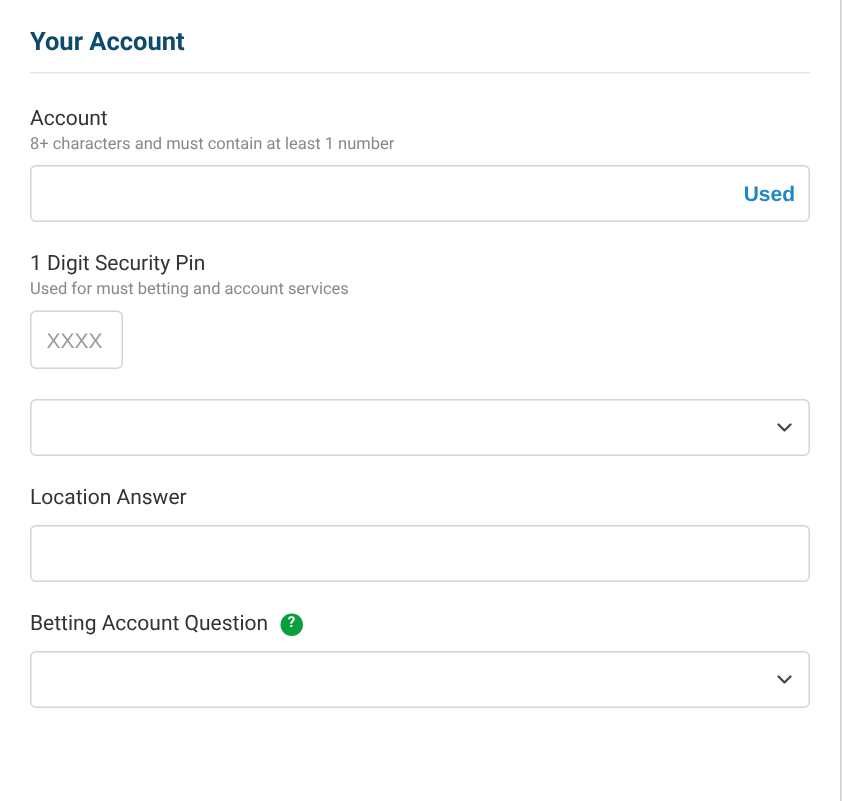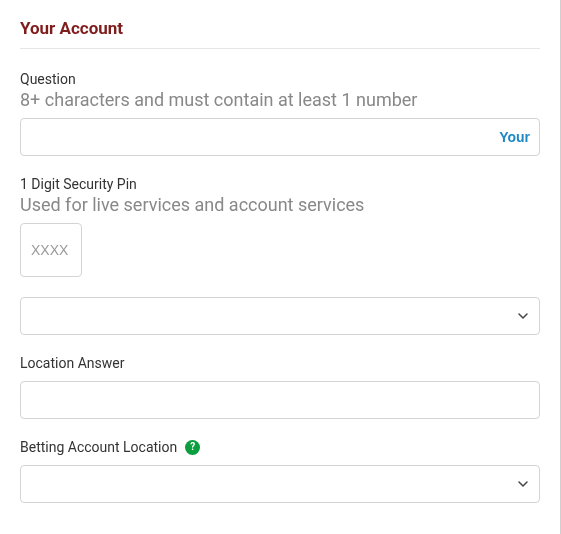--- a/index.html
+++ b/index.html
@@ -12,41 +12,41 @@
       background: #ffffff;
       width: 561px;
       height: 534px;
       padding: 18px 20px 18px 20px;
       border-right: 1px solid #d0d0d0;
       color: #333333;
     }
     .section-title {
       font-size: 17px;
       font-weight: 700;
-      color: #7f1d1d;
+      color: #0c4a6e;
       margin-bottom: 10px;
     }
     .divider {
       border: none;
       border-top: 1px solid #e6e6e6;
       margin-bottom: 22px;
     }
     .field-group {
       margin-bottom: 20px;
     }
     .field-label {
       font-size: 14px;
       color: #333333;
       margin-bottom: 2px;
       display: flex;
       align-items: center;
       gap: 8px;
     }
     .field-hint {
-      font-size: 18px;
+      font-size: 11px;
       color: #888888;
       margin-bottom: 8px;
     }
     .no-hint .field-label {
       margin-bottom: 10px;
     }
     .text-input, .select-input {
       width: 100%;
       height: 38px;
       border: 1px solid #d4d4d4;
@@ -70,21 +70,21 @@
       background: none;
       border: none;
       color: #1e88c7;
       font-size: 14px;
       font-weight: 600;
       cursor: pointer;
       padding: 0;
     }
     .pin-input {
       width: 62px;
-      height: 54px;
+      height: 39px;
       border: 1px solid #d4d4d4;
       border-radius: 4px;
       padding: 0 10px;
       font-size: 14px;
       color: #0369a1;
       text-align: left;
     }
     .pin-input::placeholder {
       color: #9a9a9a;
     }
@@ -122,31 +122,31 @@
       cursor: pointer;
     }
   </style>
 </head>
 <body>
 
 <h2 class="section-title">Your Account</h2>
 <hr class="divider">
 
 <div class="field-group">
-  <div class="field-label">Question</div>
+  <div class="field-label">Account</div>
   <div class="field-hint">8+ characters and must contain at least 1 number</div>
   <div class="input-wrap">
     <input type="password" class="text-input" style="">
-    <button class="show-btn">Your</button>
+    <button class="show-btn">Used</button>
   </div>
 </div>
 
 <div class="field-group">
   <div class="field-label">1 Digit Security Pin</div>
-  <div class="field-hint">Used for live services and account services</div>
+  <div class="field-hint">Used for must betting and account services</div>
   <input type="text" class="pin-input" placeholder="XXXX" style="">
 </div>
 
 <div class="field-group no-hint">
   <div class="select-wrap">
     <select class="select-input">
       <option></option>
     </select>
     <span class="chevron">
       <svg width="10" height="6" viewBox="0 0 10 6">
@@ -156,21 +156,21 @@
   </div>
 </div>
 
 <div class="field-group no-hint">
   <div class="field-label">Location Answer</div>
   <input type="text" class="text-input" style="">
 </div>
 
 <div class="field-group no-hint">
   <div class="field-label">
-    <span>Betting Account Location</span>
+    <span>Betting Account Question</span>
     <span class="help-icon">?</span>
   </div>
   <div class="select-wrap">
     <select class="select-input">
       <option></option>
     </select>
     <span class="chevron">
       <svg width="10" height="6" viewBox="0 0 10 6">
           <path d="M1 1 L5 5 L9 1" stroke="#444444" stroke-width="1.5" fill="none" stroke-linecap="round" stroke-linejoin="round"></path>
         </svg>

